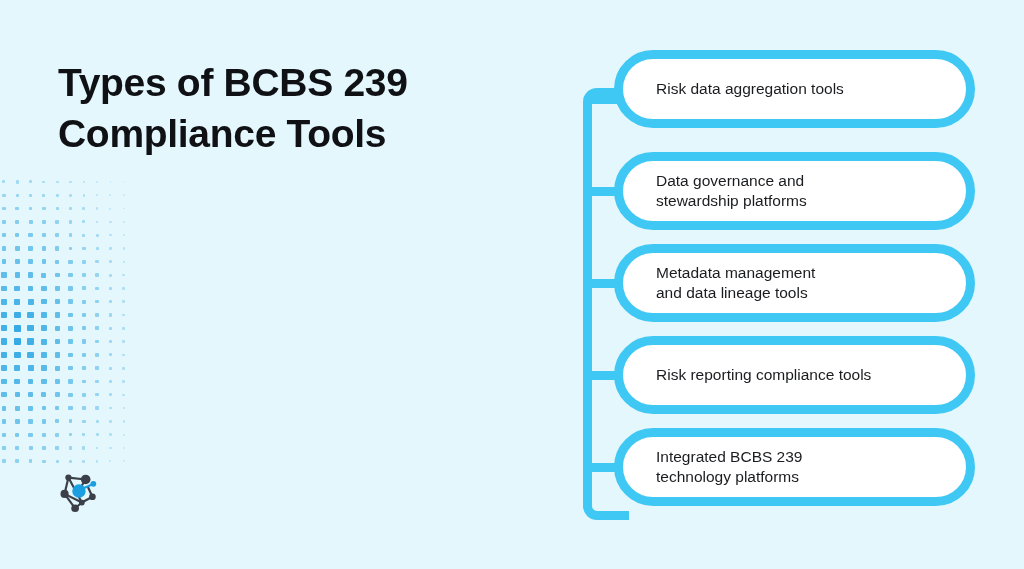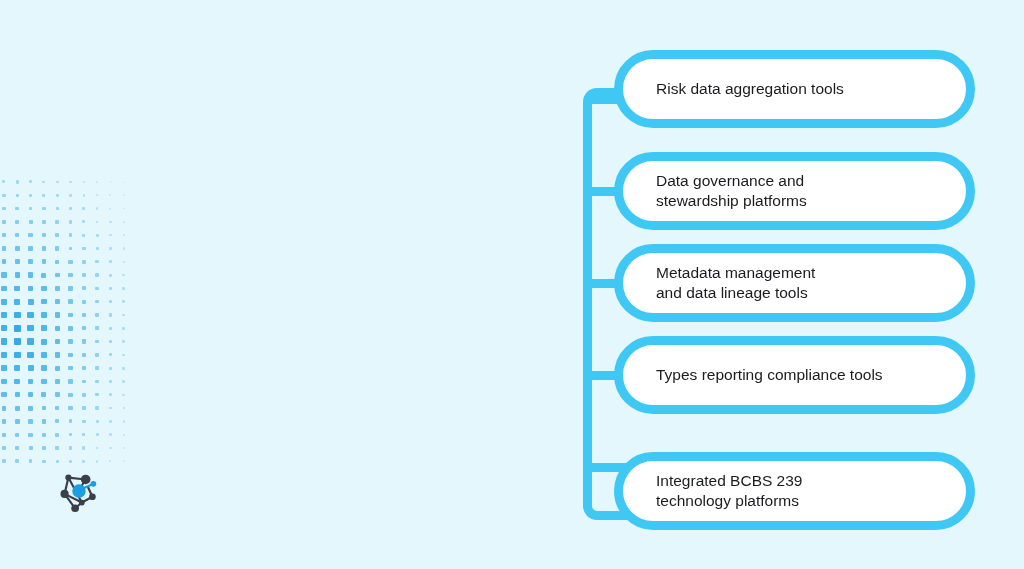--- a/index.html
+++ b/index.html
@@ -310,20 +310,22 @@
     <span style="left: 42.1411px; top: 281.541px; width: 3.51786px; height: 3.51786px; background: rgb(27, 159, 224); opacity: 0.403;"></span>
     <span style="left: 55.5369px; top: 281.637px; width: 3.32625px; height: 3.32625px; background: rgb(27, 159, 224); opacity: 0.375;"></span>
     <span style="left: 68.9607px; top: 281.761px; width: 3.07856px; height: 3.07856px; background: rgb(27, 159, 224); opacity: 0.34;"></span>
     <span style="left: 82.4053px; top: 281.905px; width: 2.78933px; height: 2.78933px; background: rgb(27, 159, 224); opacity: 0.298;"></span>
     <span style="left: 95.8638px; top: 282.064px; width: 2.47242px; height: 2.47242px; background: rgb(27, 159, 224); opacity: 0.253;"></span>
     <span style="left: 109.329px; top: 282.229px; width: 2.14103px; height: 2.14103px; background: rgb(27, 159, 224); opacity: 0.206;"></span>
     <span style="left: 122.795px; top: 282.395px; width: 1.80927px; height: 1.80927px; background: rgb(27, 159, 224); opacity: 0.158;"></span>
   </div>
 
 <h1 id="title">
+  <span class="line">Types of BCBS 239</span>
+  <span class="line">Compliance Tools</span>
 </h1>
 
 <div id="logo">
   <svg viewBox="0 0 100 100" width="48" height="48" aria-hidden="true">
     <g stroke="#3b3f47" stroke-width="4.5" fill="none">
       <path d="M30 22 L66 26"></path>
       <path d="M30 22 L22 56"></path>
       <path d="M30 22 L58 74"></path>
       <path d="M22 56 L58 74"></path>
       <path d="M22 56 L44 86"></path>
@@ -358,21 +360,21 @@
         <div class="pill-label">Data governance and
 stewardship platforms</div>
       </div>
       <div class="stub" style="top: 228.5px;"></div>
       <div class="pill" style="top: 194px;">
         <div class="pill-label">Metadata management
 and data lineage tools</div>
       </div>
       <div class="stub" style="top: 320.5px;"></div>
       <div class="pill" style="top: 286px;">
-        <div class="pill-label">Types reporting compliance tools</div>
+        <div class="pill-label">Risk reporting compliance tools</div>
       </div>
       <div class="stub" style="top: 412.5px;"></div>
-      <div class="pill" style="top: 378px; margin-top: 24px;">
+      <div class="pill" style="top: 378px;">
         <div class="pill-label">Integrated BCBS 239
 technology platforms</div>
       </div>
     </div>
 </div>
 
 </body></html>

